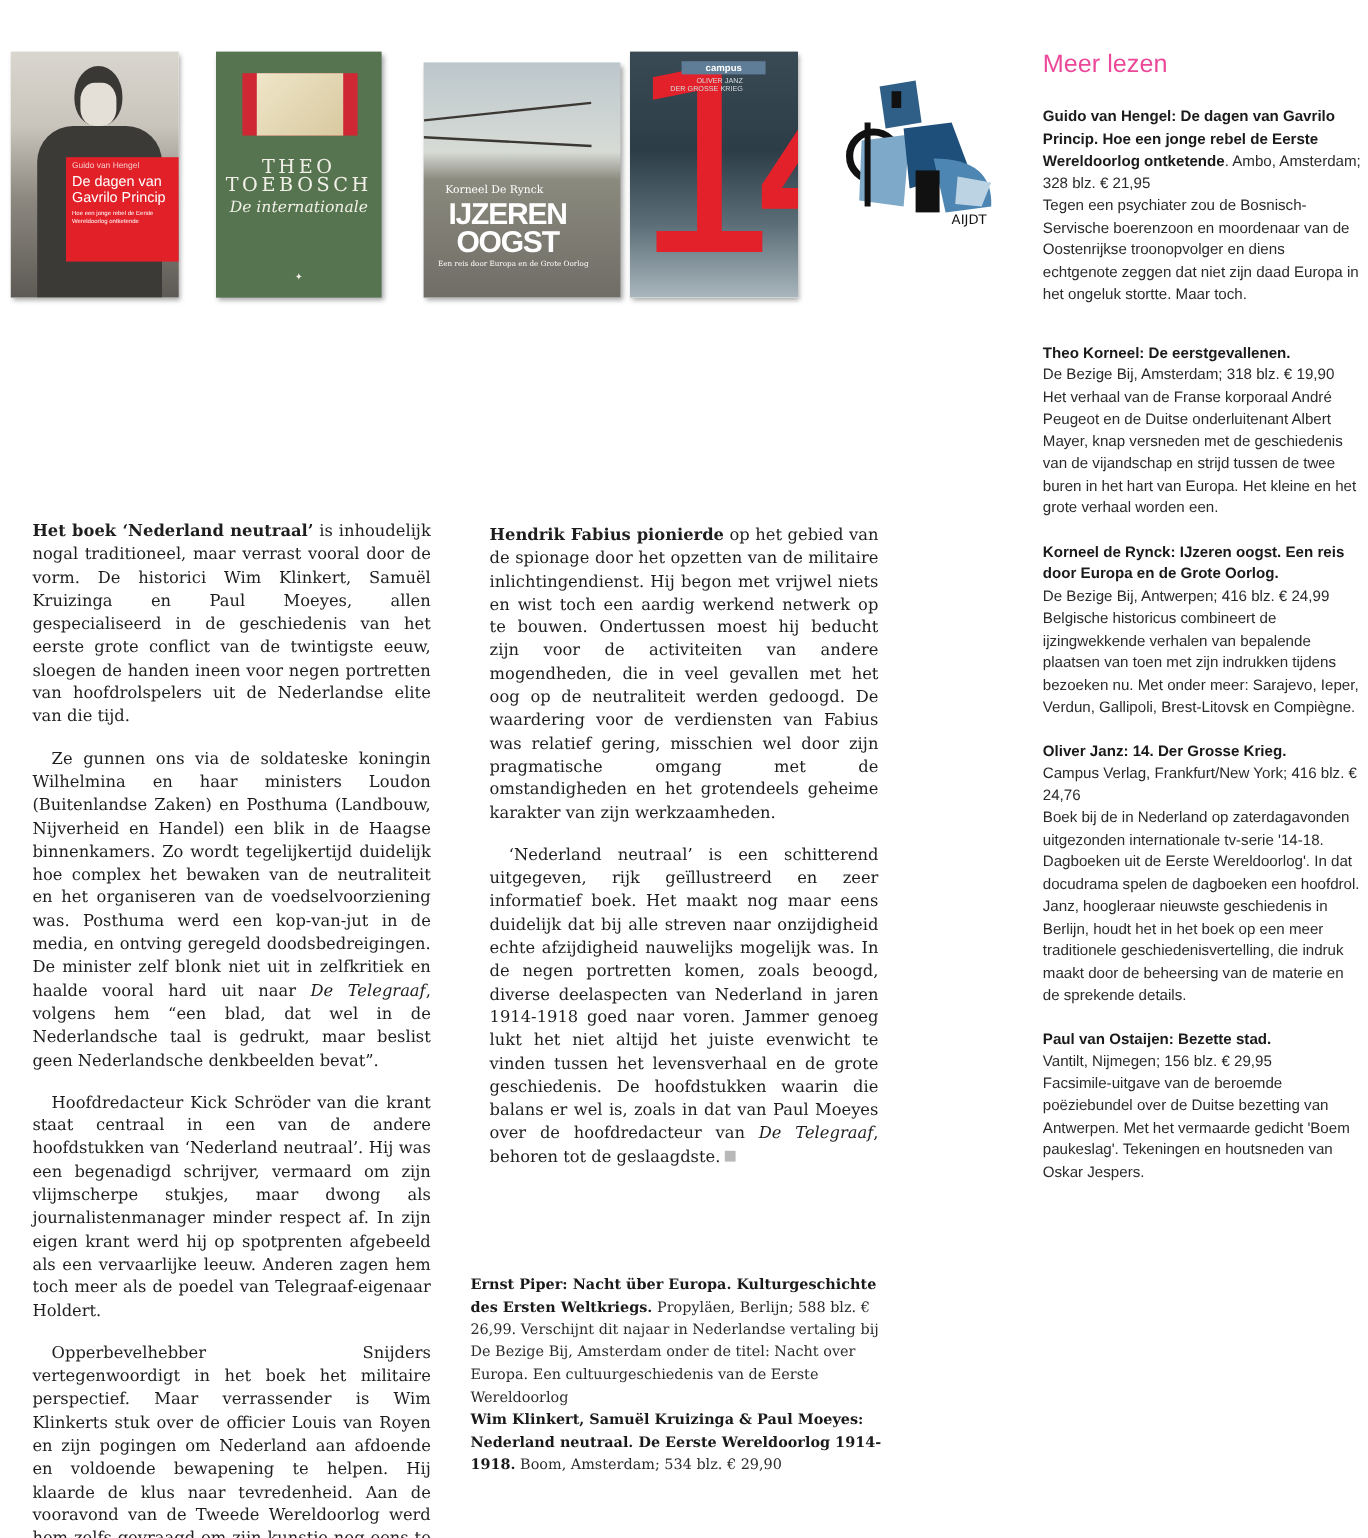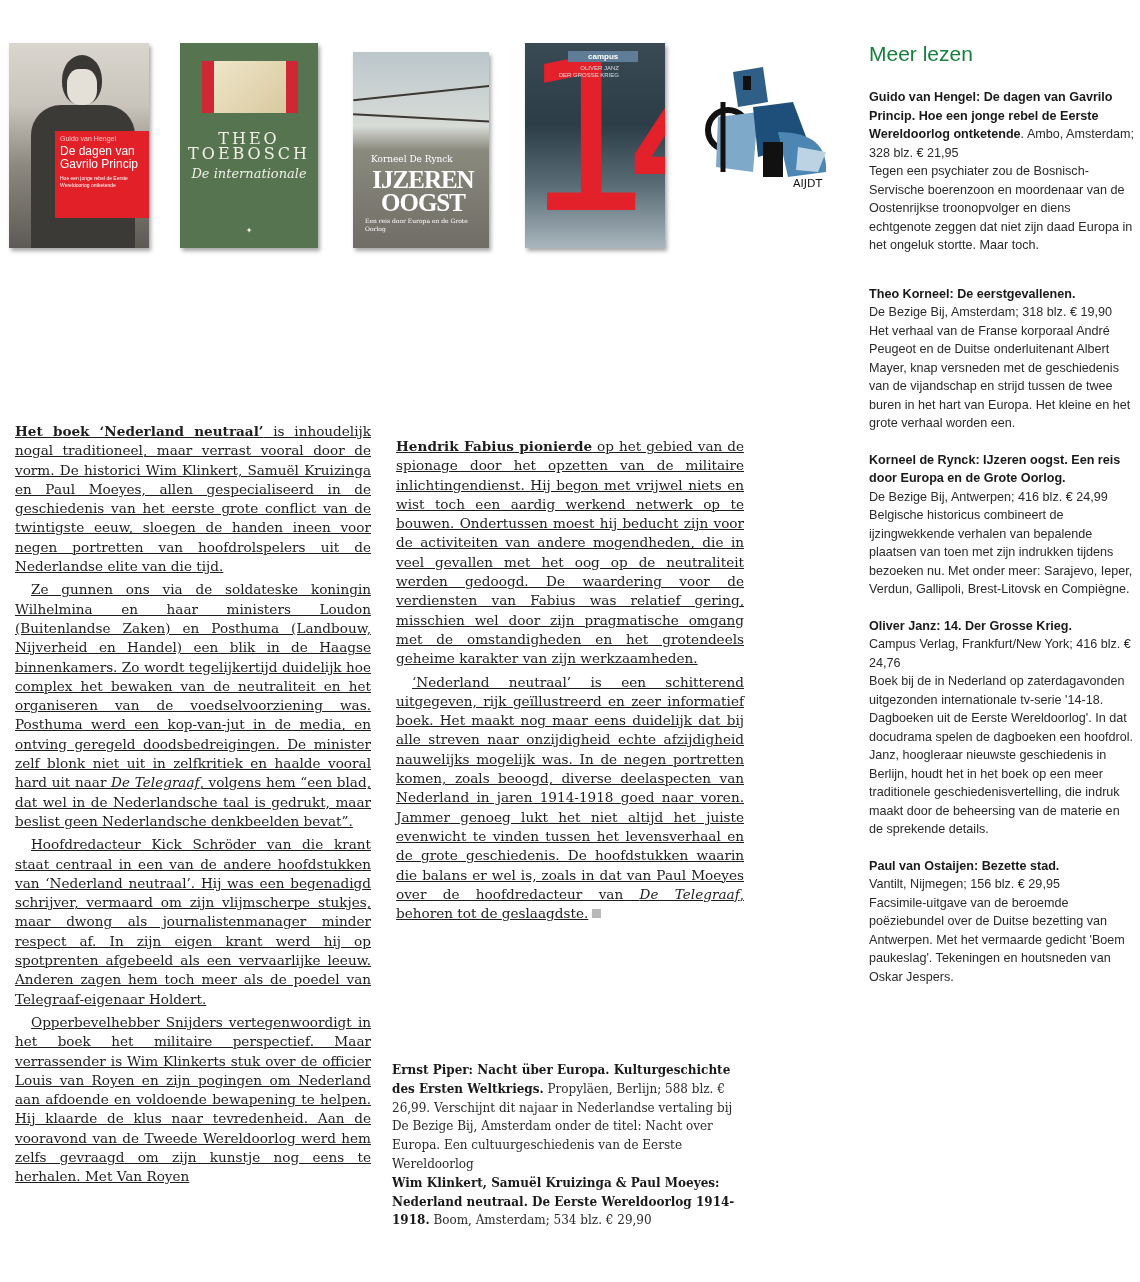--- a/index.html
+++ b/index.html
@@ -20,47 +20,47 @@
 
   
   #c2 { left: 180px; top: 43px; width: 138px; height: 205px; background:#55744f; text-align:center; color:#f2f0e8; }
   #c2 .band { position:absolute; left:22px; top:18px; width:96px; height:52px; background:#cf2733; }
   #c2 .pic { position:absolute; left:34px; top:18px; width:72px; height:52px; background:linear-gradient(135deg,#efe6c8,#d8c9a0); }
   #c2 .auth { position:absolute; top:88px; width:100%; font-size:16px; letter-spacing:3px; line-height:15px; }
   #c2 .title { position:absolute; top:122px; width:100%; font-size:13px; font-style:italic; line-height:17px; }
   #c2 .logo { position:absolute; top:183px; width:100%; font-size:8px; }
 
   
-  #c3 { left: 353px; top: 52px; width: 136px; height: 196px; background:linear-gradient(180deg,#bcc7cc 0%,#d7dbd6 38%,#8b8a7e 50%,#6f6d66 100%); color:#fff; }
+  #c3 { left: 353px; top: 52px; width: 164px; height: 196px; background:linear-gradient(180deg,#bcc7cc 0%,#d7dbd6 38%,#8b8a7e 50%,#6f6d66 100%); color:#fff; }
   #c3 .wire { position:absolute; left:0; top:40px; width:140px; height:2px; background:#3b3732; transform:rotate(-6deg); }
   #c3 .wire2 { position:absolute; left:0; top:65px; width:140px; height:2px; background:#3b3732; transform:rotate(3deg); }
   #c3 .a { position:absolute; top:102px; left:18px; font-size:9px; }
-  #c3 .t { position:absolute; top:116px; left:10px; width:120px; font-size:25px; font-weight:bold; line-height:23px; text-align:center; letter-spacing:-1px; font-family:Liberation Serif, serif; }
+  #c3 .t { position:absolute; top:116px; left:10px; width:120px; font-size:25px; font-weight:bold; line-height:23px; text-align:center; letter-spacing:-1px; font-family:Liberation Sans, sans-serif; }
   #c3 .s { position:absolute; top:165px; left:12px; font-size:6px; line-height:8px; }
 
   
   #c4 { left: 525px; top: 43px; width: 140px; height: 205px; background:linear-gradient(180deg,#3a4a55 0%,#2c3d48 40%,#5b6d77 70%,#a9b6bd 100%); }
   #c4 .num { position:absolute; left:-4px; top:-10px; font-size:210px; line-height:210px; color:#e3212a; font-family:"DejaVu Sans","Liberation Sans",sans-serif; letter-spacing:-30px; }
   #c4 .logo { position:absolute; left:43px; top:8px; background:#5f7d96; color:#fff; font-size:8px; font-weight:bold; padding:1px 20px; }
   #c4 .txt { position:absolute; right:46px; top:22px; font-size:6px; color:#d8dee2; text-align:right; line-height:7px; }
 
   
   #c5 { left: 698px; top: 62px; width: 140px; height: 140px; box-shadow:none;text-align:center; }
 
   
   #sidebar { position:absolute; left:869px; top:42px; width:265px; }
-  #sidebar h2 { font-family:"Liberation Sans","DejaVu Sans",sans-serif; font-weight:normal; font-size:21px; margin:0 0 22px 0; color:#15803d; }
+  #sidebar h2 { font-family:"Liberation Sans","DejaVu Sans",sans-serif; font-weight:normal; font-size:21px; margin:0 0 22px 0; color:#ec4899; }
   .entry { font-family:"Liberation Sans","DejaVu Sans",sans-serif; font-size:12.6px; line-height:18.5px; color:#2a2a2a; margin-bottom:18px; }
   .entry .bt { font-weight:bold; color:#1a1a1a; }
 
   
   .col { position:absolute; top:418px; font-family:"DejaVu Serif","Liberation Serif",serif; font-size:13.6px; line-height:19.3px; color:#1e1e1e; text-align:justify; }
   #col1 { left: 11px; width: 364px; }
   #col2 { left: 392px; width: 356px; }
-  .col p { margin:4px; text-indent:16px;text-decoration:underline; }
+  .col p { margin:16px; text-indent:16px; }
   .col p.first { text-indent:0; }
   .col p.gap { margin-top:19px; text-indent:0; }
   .lead { font-weight:bold; }
   .endmark { display:inline-block; width:9px; height:9px; background:#b8b8b8; margin-left:4px; }
   #refs { position:absolute; left:392px; top:1061px; width:360px; font-family:"DejaVu Serif","Liberation Serif",serif; font-size:12px; line-height:18.8px; color:#2a2a2a; }
   #refs .rb { font-weight:bold; color:#1a1a1a; }
 </style>
 </head>
 <body>
 

